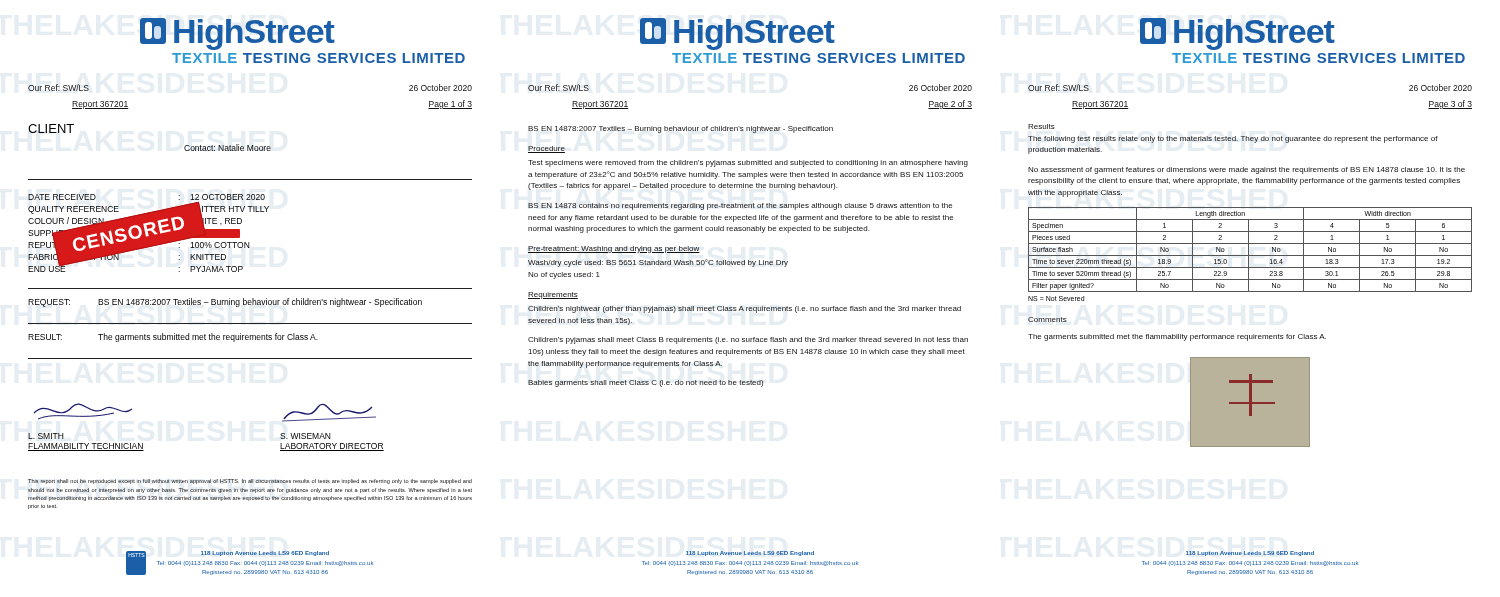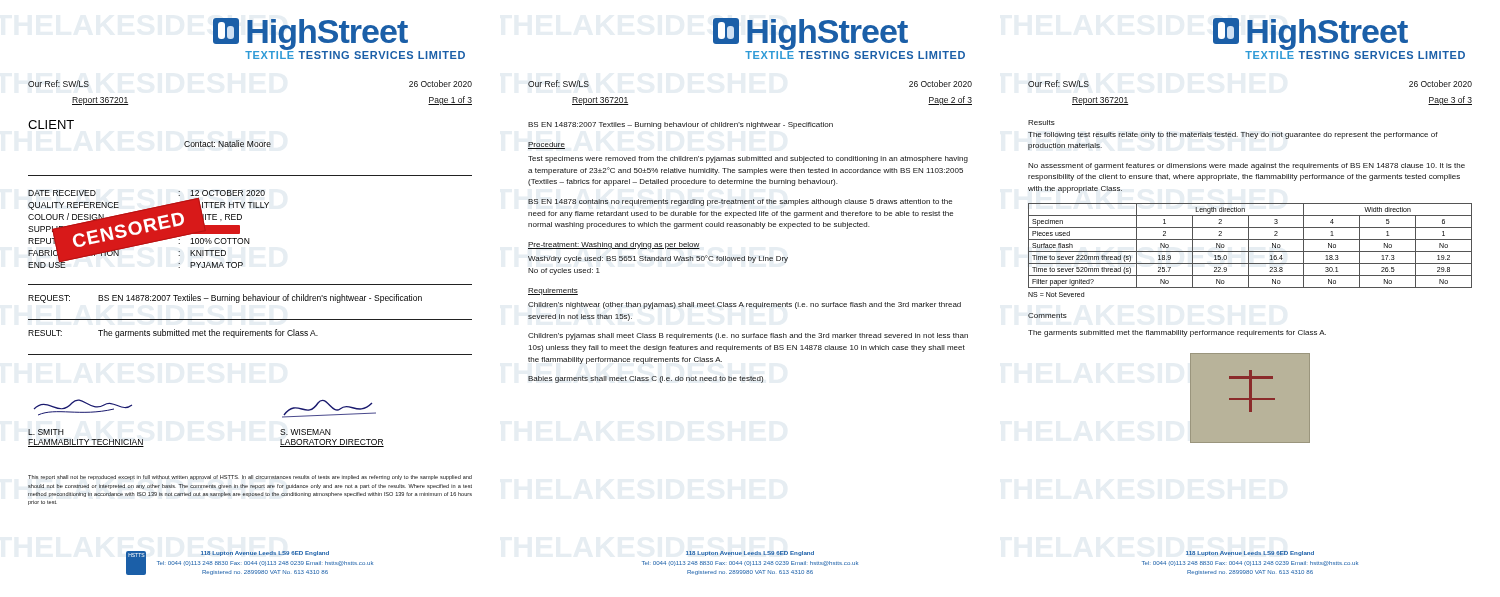--- a/index.html
+++ b/index.html
@@ -61,21 +61,21 @@
     width: 7px; height: 13px;
     background: #cfe0f2;
     border-radius: 3px;
   }
   .logo-text { line-height: 1; }
   .logo-high {
     font-size: 34px; font-weight: 700;
     color: #1b5fa8; letter-spacing: -1px;
   }
   .logo-sub {
-    font-size: 11px; letter-spacing: 0.6px;
+    font-size: 15px; letter-spacing: 0.6px;
     margin-top: 2px;
   }
   .logo-sub .t1 { color: #2e9ad6; font-weight: 700; }
   .logo-sub .t2 { color: #1b5fa8; font-weight: 700; }
 
   
   .reftable { margin-top: 18px; font-size: 8.5px; color: #111; }
   .reftable .row { display: flex; justify-content: space-between; margin-bottom: 6px; text-align: center; }
   .u { text-decoration: underline; padding-left: 44px; }
   .hr { border: 0; border-top: 1px solid #222; margin: 4px 0 0 0; }

